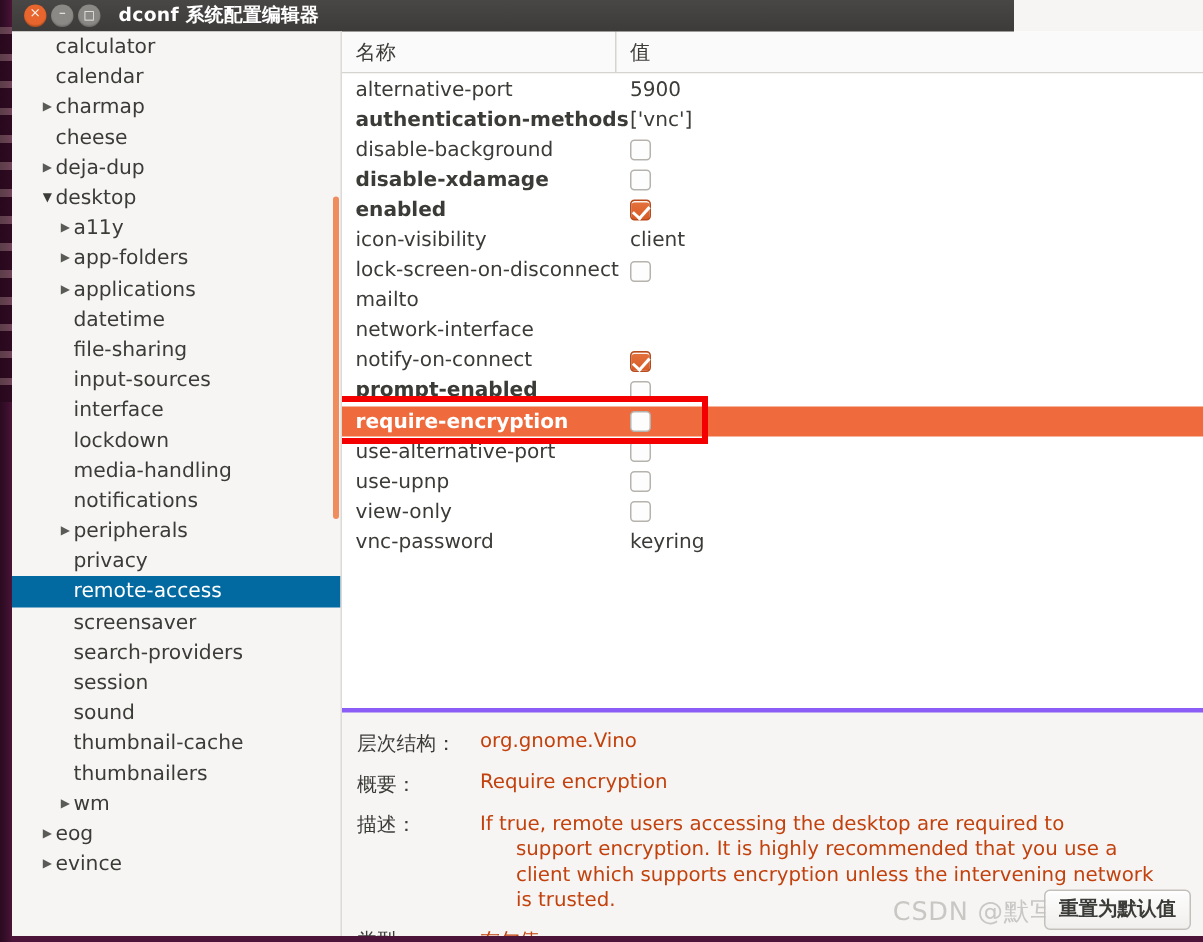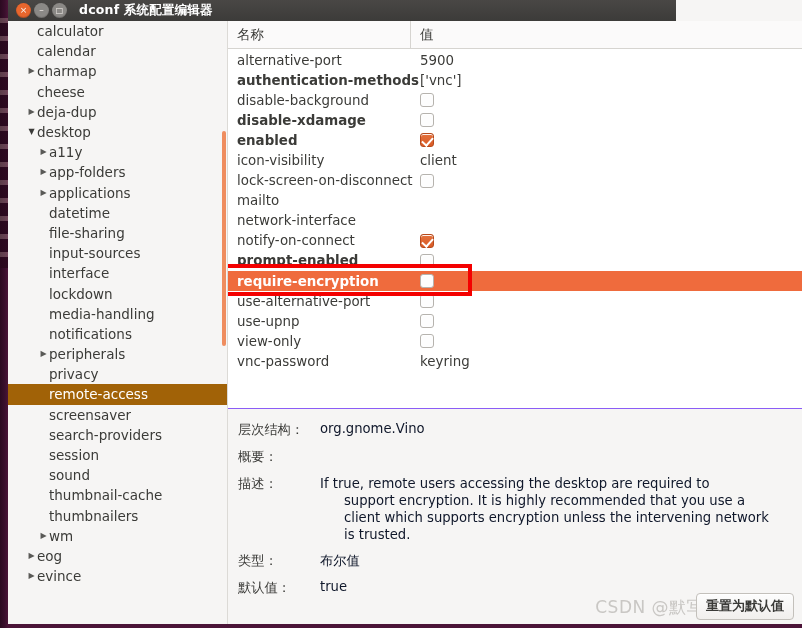--- a/index.html
+++ b/index.html
@@ -78,21 +78,21 @@
     overflow: hidden;
     border-right: 1px solid #dcdad6;
   }
   .tree { padding-top: 0px; }
   .tree-row {
     height: 20.2px; display: flex; align-items: center;
     font-size: 13.5px; color: #3b3b38;
     white-space: nowrap;
     padding-right: 4px;
   }
-  .tree-row.selected { background: #a16207; color: #fff; }
+  .tree-row.selected { background: #0369a1; color: #fff; }
   .tree-row.selected .label { color:#fff; }
   .arrow {
     width: 11px; flex: 0 0 11px; text-align: center;
     font-size: 8px; color: #5a5a57; line-height: 1;
   }
   .arrow.none { color: transparent; }
   .arrow.open { color: #3b3b38; }
   .label { overflow: hidden; text-overflow: ellipsis; }
   .d0 { padding-left: 18px; }
   .d1 { padding-left: 30px; }
@@ -164,28 +164,28 @@
     border: 4px solid #f40000;
     pointer-events: none;
     z-index: 20;
     background: transparent;
   }
 
   
   .detail {
     flex: 0 0 auto;
     background: #f6f5f4;
-    border-top: 1px solid #8b5cf6;
+    border-top: 3px solid #8b5cf6;
     padding: 12px 0 6px 10px;
     position: relative;
-    height: 220px;
+    height: 156px;
   }
   .drow { display: flex; margin-bottom: 9px; font-size: 13.2px; color: #3b3b38; }
   .dlabel { width: 82px; flex: 0 0 82px; color: #3b3b38; }
-  .dval { flex: 1 1 auto; color: #0f172a; }
+  .dval { flex: 1 1 auto; color: #c2410c; }
   .dval.desc { line-height: 17px; max-width: 455px; }
   .dval.desc .cont { display: block; padding-left: 24px; }
 
   .reset-btn {
     position: absolute; right: 8px; bottom: 8px;
     padding: 3px 9px 4px 9px;
     font-size: 13px; color: #3b3b38;
     background: linear-gradient(to bottom, #fdfdfd 0%, #f1efed 100%);
     border: 1px solid #c3c0bb; border-radius: 4px;
     box-shadow: 0 1px 0 rgba(255,255,255,.8) inset;
@@ -459,20 +459,21 @@
 
         <div class="detail">
 
           <div class="drow">
             <div class="dlabel">层次结构：</div>
             <div class="dval">org.gnome.Vino</div>
           </div>
 
           <div class="drow">
             <div class="dlabel">概要：</div>
+            <div class="dval">Require encryption</div>
           </div>
 
           <div class="drow">
             <div class="dlabel">描述：</div>
             <div class="dval desc">
               <span>If true, remote users accessing the desktop are required to</span>
               <span class="cont">support encryption. It is highly recommended that you use a</span>
               <span class="cont">client which supports encryption unless the intervening network</span>
               <span class="cont">is trusted.</span>
             </div>

